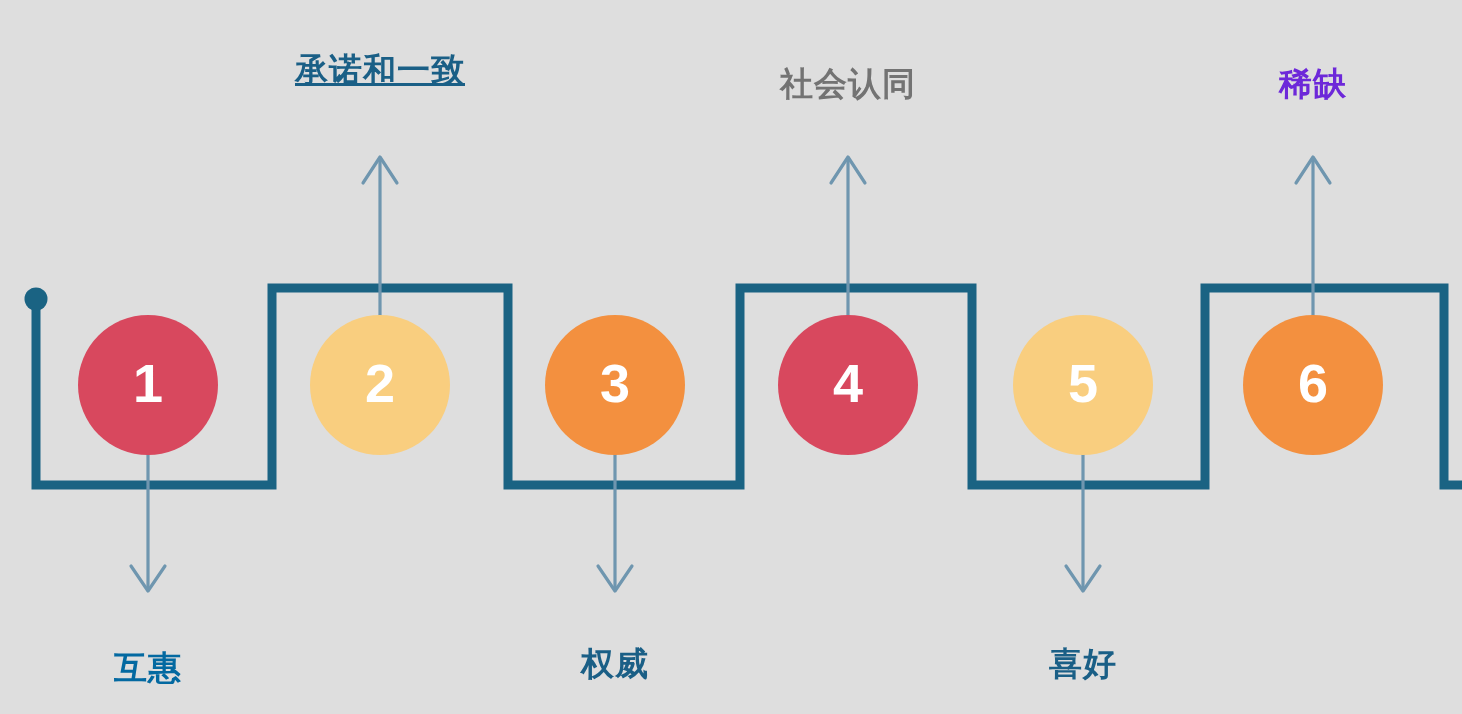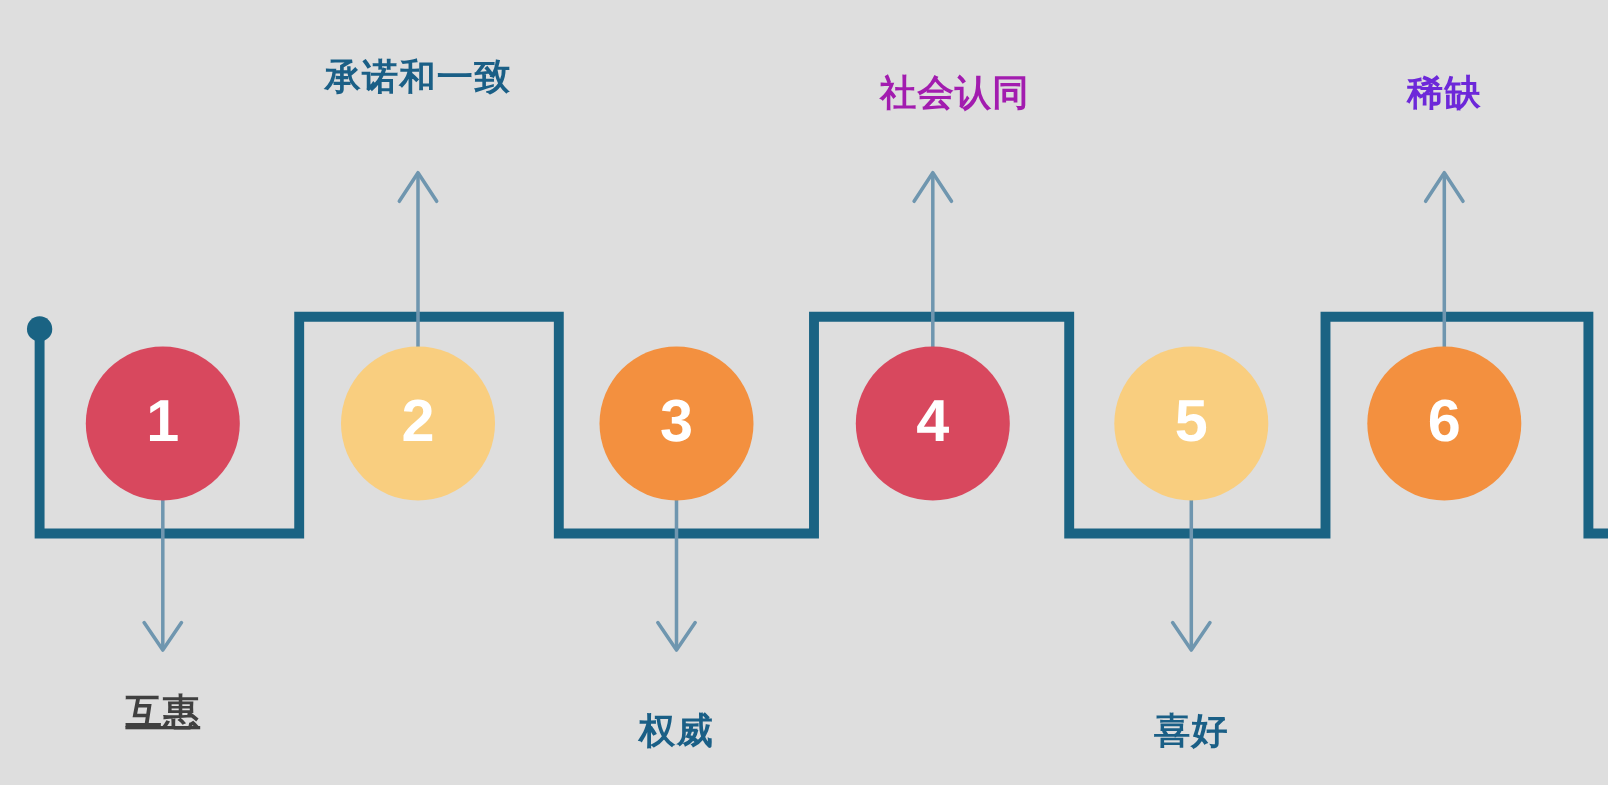--- a/index.html
+++ b/index.html
@@ -106,20 +106,20 @@
   <div class="node" style="background: rgb(216, 72, 94); left: 778px; top: 315px;">
     <span class="node-num">4</span>
   </div>
   <div class="node" style="background: rgb(249, 206, 127); left: 1013px; top: 315px;">
     <span class="node-num">5</span>
   </div>
   <div class="node" style="background: rgb(243, 144, 63); left: 1243px; top: 315px;">
     <span class="node-num">6</span>
   </div>
 
-  <div class="caption" style="left: 148px; top: 625px; color: #404040; text-decoration: underline;">互惠</div>
-  <div class="caption" style="left: 380px; top: 48px; color: rgb(26, 95, 134);">承诺和一致</div>
+  <div class="caption" style="left: 148px; top: 646px; color: #0369a1;">互惠</div>
+  <div class="caption" style="left: 380px; top: 48px; color: rgb(26, 95, 134); text-decoration: underline;">承诺和一致</div>
   <div class="caption" style="left: 615px; top: 642px; color: rgb(26, 95, 134); text-align: right;">权威</div>
-  <div class="caption" style="left: 848px; top: 62px; color: #a21caf; margin-left: 20px;">社会认同</div>
+  <div class="caption" style="left: 848px; top: 62px; color: #737373;">社会认同</div>
   <div class="caption" style="left: 1083px; top: 642px; color: rgb(26, 95, 134); text-align: center;">喜好</div>
   <div class="caption" style="left: 1313px; top: 62px; color: #6d28d9;">稀缺</div>
 
 </div>
 
 </body></html>

